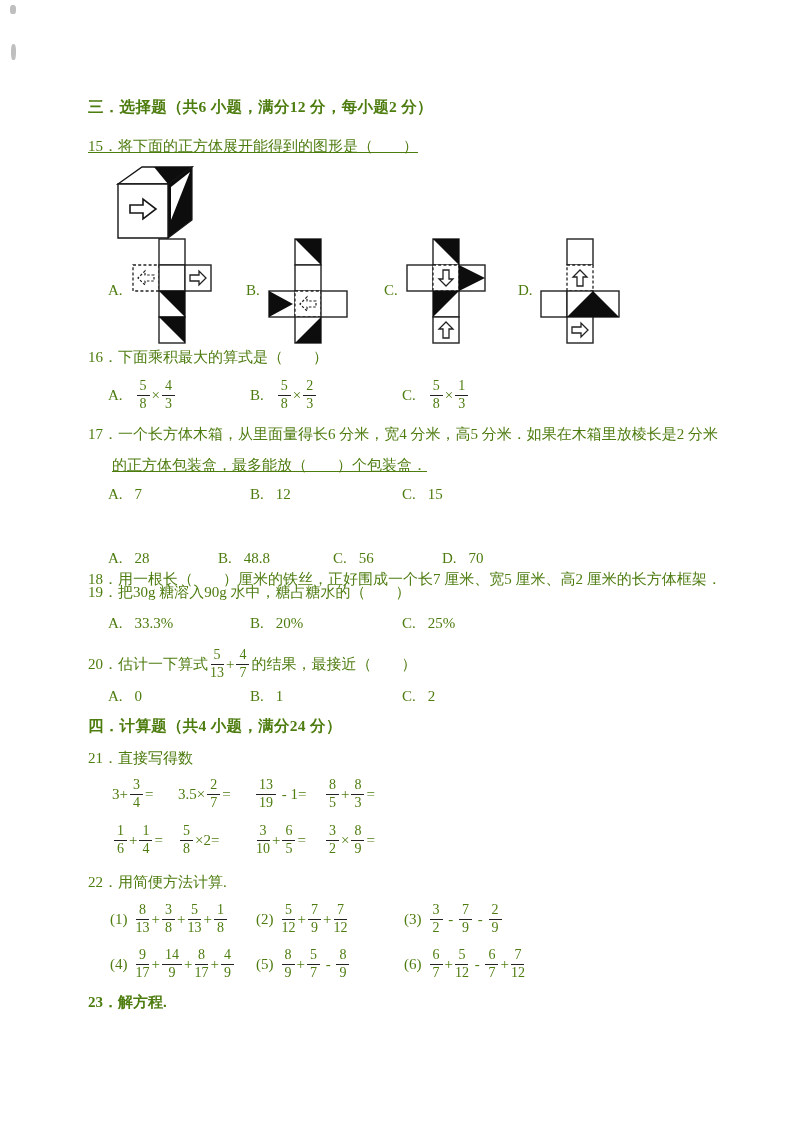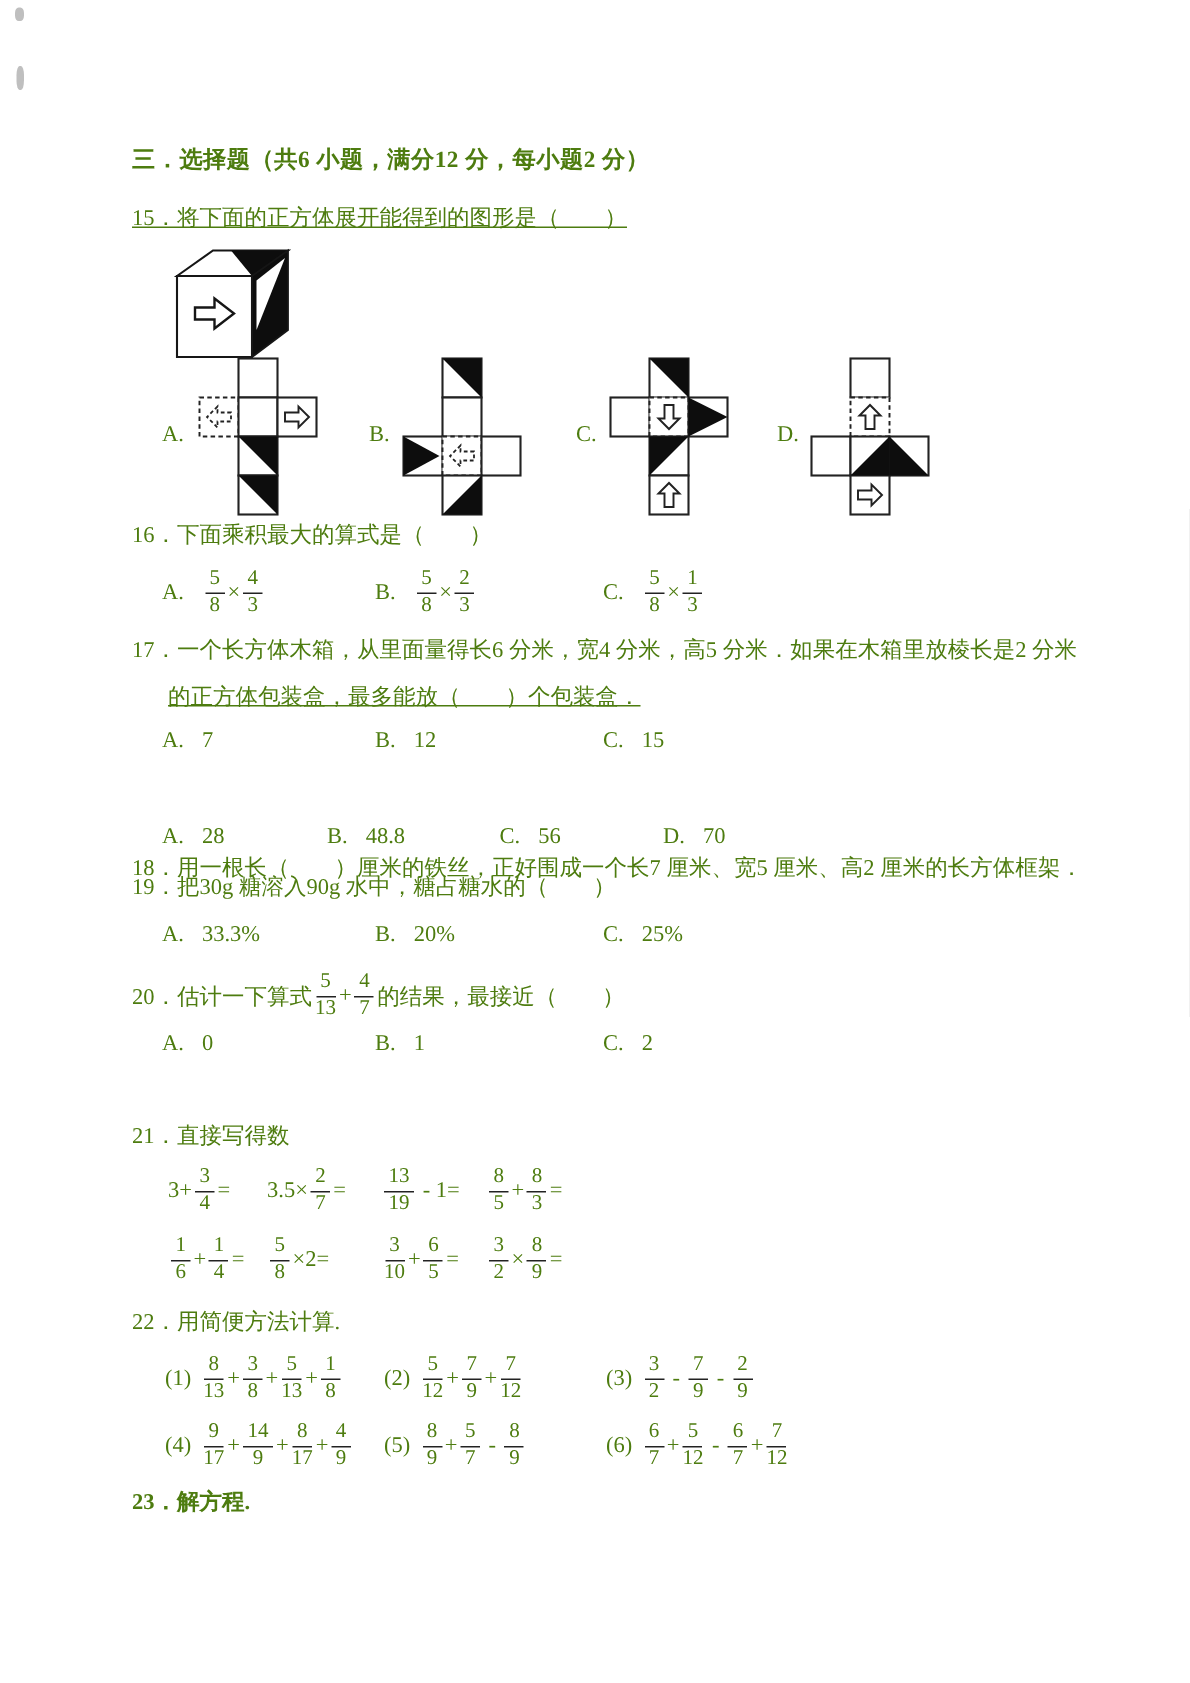--- a/index.html
+++ b/index.html
@@ -195,20 +195,21 @@
     <span class="opt" style="left:250px;">
       <span>B.</span>
       <span>1</span>
     </span>
     <span class="opt" style="left:402px;">
       <span>C.</span>
       <span>2</span>
     </span>
   </div>
 
+  <div class="line bold" style="top:716px;">四．计算题（共4 小题，满分24 分）</div>
 
   <div class="line" style="top:749px;">21．直接写得数</div>
   <div class="row tall" style="top:771px;">
     <span class="expr" style="left:112px;height:46px;"><span class="mtext">3+</span><span class="frac"><span class="num">3</span><span class="den">4</span></span><span class="mtext">=</span></span>
     <span class="expr" style="left:178px;height:46px;text-align:center;"><span class="mtext">3.5×</span><span class="frac"><span class="num">2</span><span class="den">7</span></span><span class="mtext">=</span></span>
     <span class="expr" style="left:254px;height:46px;"><span class="frac"><span class="num">13</span><span class="den">19</span></span><span class="mtext"> - 1=</span></span>
     <span class="expr" style="left:324px;height:46px;"><span class="frac"><span class="num">8</span><span class="den">5</span></span><span class="mtext">+</span><span class="frac"><span class="num">8</span><span class="den">3</span></span><span class="mtext">=</span></span>
   </div>
   <div class="row tall" style="top:817px;">
     <span class="expr" style="left:112px;height:46px;"><span class="frac"><span class="num">1</span><span class="den">6</span></span><span class="mtext">+</span><span class="frac"><span class="num">1</span><span class="den">4</span></span><span class="mtext">=</span></span>

